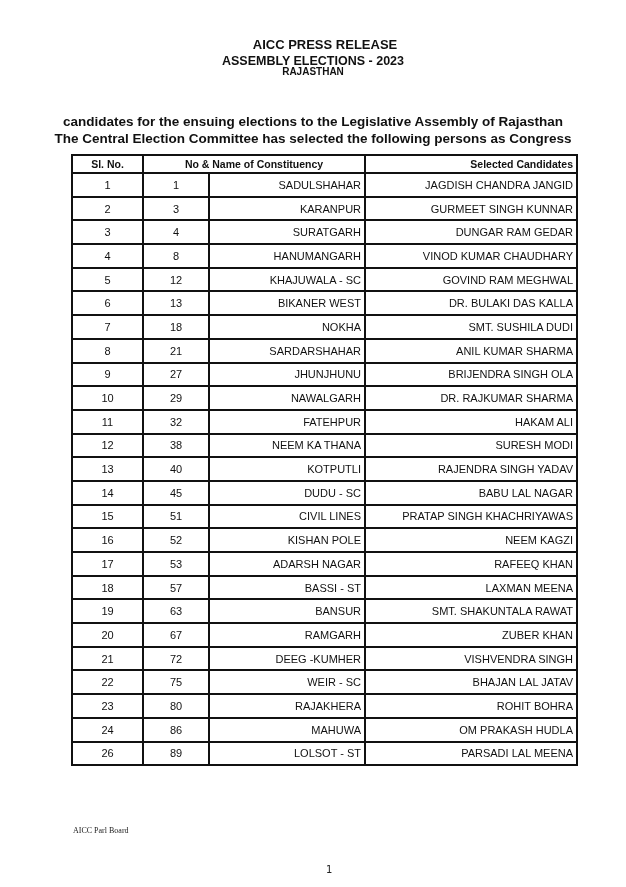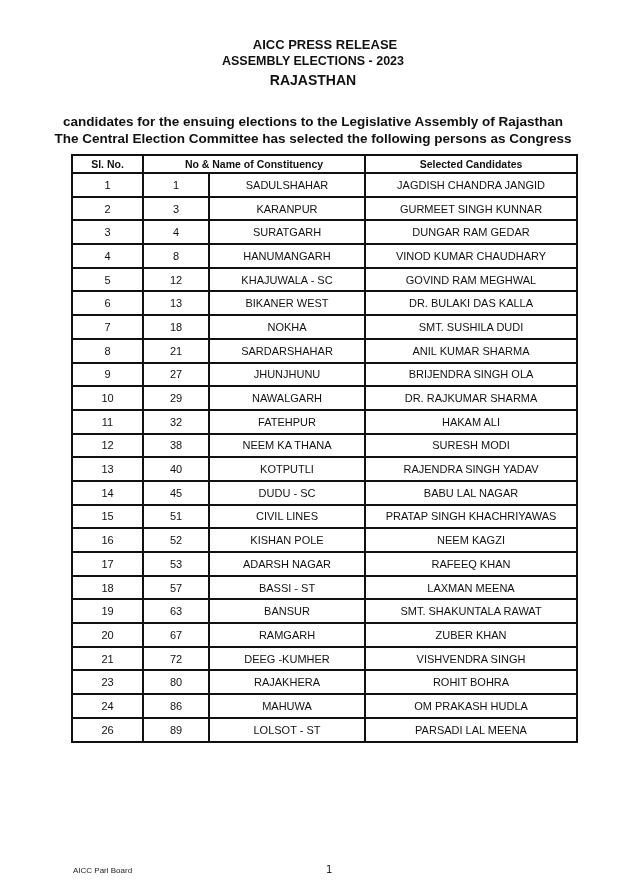--- a/index.html
+++ b/index.html
@@ -1,27 +1,27 @@
 <!DOCTYPE html>
 <html><head>
 <meta charset="utf-8">
 <style>
   html, body { margin: 0; padding: 0; background: #ffffff; }
   body { width: 626px; height: 887px; position: relative; overflow: hidden; color: #111; font-family: "Liberation Sans", sans-serif; }
   .hdr { position: absolute; left: 0; width: 626px; text-align: center; font-weight: bold; color: #111; }
   .h1 { top: 37px; font-size: 13px; padding-left: 12px; }
   .h2 { top: 54px; font-size: 12.5px; }
-  .h3 { top: 72px; font-size: 14px; }
+  .h3 { top: 66px; font-size: 10px; }
   .intro { top: 113px; font-size: 13.5px; line-height: 17px; }
   table.list { position: absolute; left: 71px; top: 154px; width: 505px; border-collapse: collapse; table-layout: fixed; padding-left: 10px; }
   table.list td, table.list th { border: 2px solid #111; padding: 0 3px; height: 21.7px; font-size: 11px; font-weight: normal; white-space: nowrap; overflow: hidden; }
   table.list th { font-weight: bold; height: 16px; font-size: 10.5px; }
   table.list td.c, table.list th.c { text-align: center; }
-  table.list td.l, table.list th.l { text-align: center; }
-  .footer-left { position: absolute; left: 73px; top: 866px; font-size: 8px; color: #222; font-family: Liberation Sans, sans-serif; }
+  table.list td.l, table.list th.l { text-align: right; }
+  .footer-left { position: absolute; left: 73px; top: 826px; font-size: 8px; color: #222; font-family: Liberation Serif, serif; }
   .footer-page { position: absolute; left: 326px; top: 864px; font-size: 10px; color: #222; font-family: "DejaVu Sans", sans-serif; }
 </style>
 </head>
 <body>
 
 <div class="hdr h1">AICC PRESS RELEASE</div>
 <div class="hdr h2">ASSEMBLY ELECTIONS - 2023</div>
 <div class="hdr h3">RAJASTHAN</div>
 <div class="hdr intro">
   <div>candidates for the ensuing elections to the Legislative Assembly of Rajasthan</div>
@@ -163,20 +163,26 @@
         <td class="l">RAMGARH</td>
         <td class="l">ZUBER KHAN</td>
       </tr>
       <tr>
         <td class="c">21</td>
         <td class="c">72</td>
         <td class="l">DEEG -KUMHER</td>
         <td class="l">VISHVENDRA SINGH</td>
       </tr>
       <tr>
+        <td class="c">22</td>
+        <td class="c">75</td>
+        <td class="l">WEIR - SC</td>
+        <td class="l">BHAJAN LAL JATAV</td>
+      </tr>
+      <tr>
         <td class="c">23</td>
         <td class="c">80</td>
         <td class="l">RAJAKHERA</td>
         <td class="l">ROHIT BOHRA</td>
       </tr>
       <tr>
         <td class="c">24</td>
         <td class="c">86</td>
         <td class="l">MAHUWA</td>
         <td class="l">OM PRAKASH HUDLA</td>

